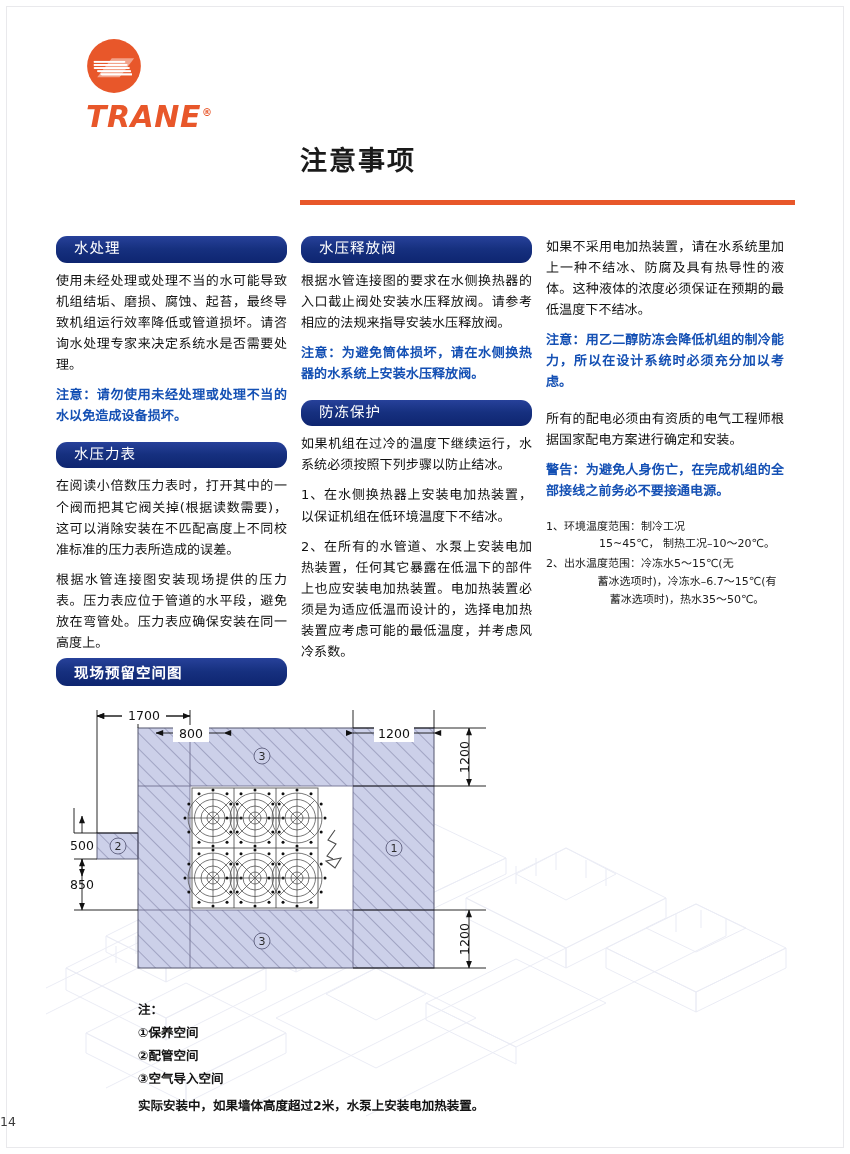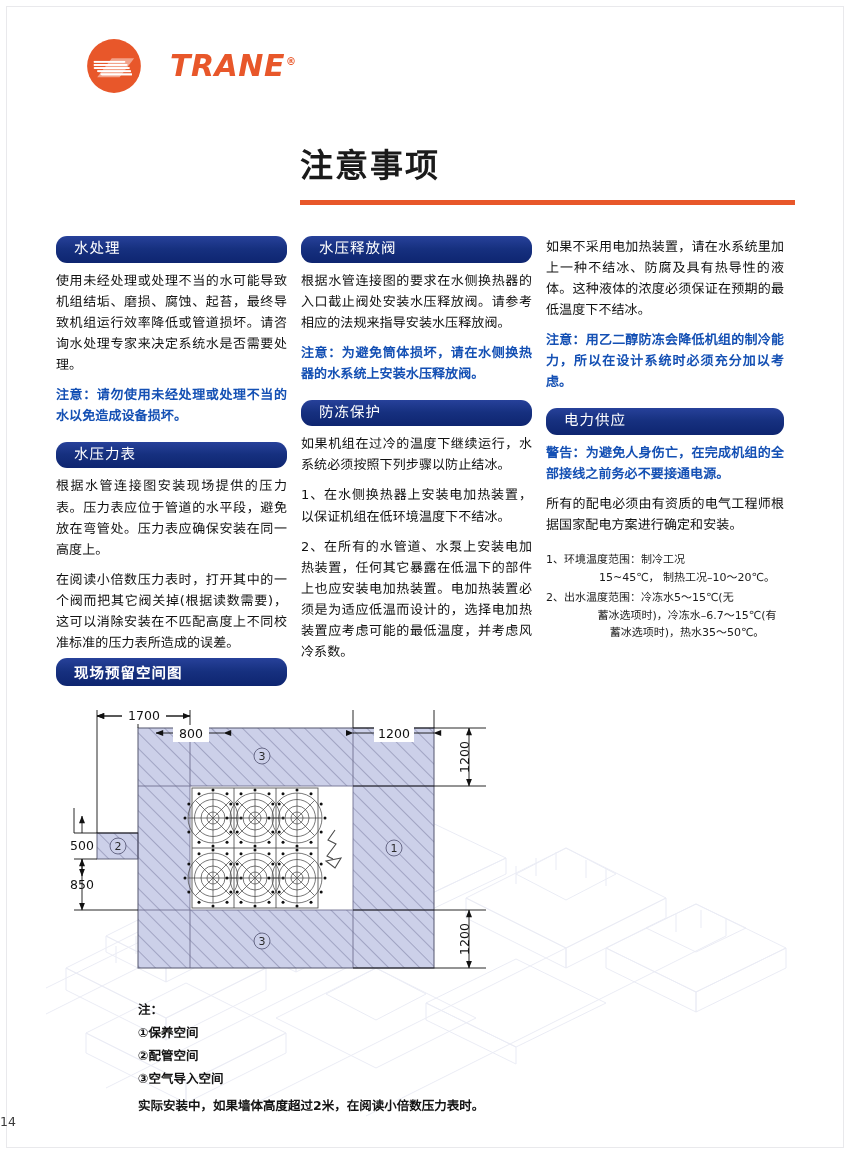--- a/index.html
+++ b/index.html
@@ -20,21 +20,21 @@
   .page-frame {
     position: absolute; inset: 6px;
     border: 1px solid #e9e9ec;
     pointer-events: none;
   }
 
   
   .brand {
     position: absolute;
     left: 86px; top: 38px;
-    display: flex; align-items: center; gap: 28px;
+    display: flex; gap: 8px; flex-direction: column;
   }
   .brand-mark { width: 56px; height: 56px; display:block; }
   .brand-word {
     font-family: "DejaVu Sans", "Liberation Sans", sans-serif;
     font-weight: 900;
     font-style: italic;
     font-size: 30px;
     letter-spacing: 0.5px;
     color: #E8572A;
     position: relative;
@@ -42,21 +42,21 @@
   }
   .brand-word .reg {
     font-size: 10px; font-style: normal; font-weight: 700;
     vertical-align: super; margin-left: 1px;
   }
 
   
   .page-title {
     position: absolute;
     left: 300px; top: 139px;
-    font-size: 33px;
+    font-size: 27px;
     font-weight: 700;
     letter-spacing: 2px;
     color: #1a1a1a;
   }
   .title-rule {
     position: absolute;
     left: 300px; top: 200px;
     width: 495px; height: 5px;
     background: #E8572A;
   }
@@ -195,42 +195,41 @@
 <div class="title-rule"></div>
 
 <div class="columns">
 
   <div class="col c1">
     <div class="sec-head">水处理</div>
     <p class="para">使用未经处理或处理不当的水可能导致机组结垢、磨损、腐蚀、起苔，最终导致机组运行效率降低或管道损坏。请咨询水处理专家来决定系统水是否需要处理。</p>
     <p class="para note">注意：请勿使用未经处理或处理不当的水以免造成设备损坏。</p>
     <div class="spacer-sm"></div>
     <div class="sec-head">水压力表</div>
+    <p class="para">在阅读小倍数压力表时，打开其中的一个阀而把其它阀关掉(根据读数需要)，这可以消除安装在不匹配高度上不同校准标准的压力表所造成的误差。</p>
     <p class="para">根据水管连接图安装现场提供的压力表。压力表应位于管道的水平段，避免放在弯管处。压力表应确保安装在同一高度上。</p>
-    <p class="para">在阅读小倍数压力表时，打开其中的一个阀而把其它阀关掉(根据读数需要)，这可以消除安装在不匹配高度上不同校准标准的压力表所造成的误差。</p>
   </div>
 
   <div class="col c2">
     <div class="sec-head">水压释放阀</div>
     <p class="para">根据水管连接图的要求在水侧换热器的入口截止阀处安装水压释放阀。请参考相应的法规来指导安装水压释放阀。</p>
     <p class="para note">注意：为避免筒体损坏，请在水侧换热器的水系统上安装水压释放阀。</p>
     <div class="spacer-sm"></div>
     <div class="sec-head">防冻保护</div>
     <p class="para">如果机组在过冷的温度下继续运行，水系统必须按照下列步骤以防止结冰。</p>
     <p class="para">1、在水侧换热器上安装电加热装置，以保证机组在低环境温度下不结冰。</p>
     <p class="para">2、在所有的水管道、水泵上安装电加热装置，任何其它暴露在低温下的部件上也应安装电加热装置。电加热装置必须是为适应低温而设计的，选择电加热装置应考虑可能的最低温度，并考虑风冷系数。</p>
   </div>
 
   <div class="col c3">
     <p class="para">如果不采用电加热装置，请在水系统里加上一种不结冰、防腐及具有热导性的液体。这种液体的浓度必须保证在预期的最低温度下不结冰。</p>
     <p class="para note">注意：用乙二醇防冻会降低机组的制冷能力，所以在设计系统时必须充分加以考虑。</p>
     <div class="spacer-sm"></div>
-    <div class="sec-head">电力供应</div>
+    <p class="para">所有的配电必须由有资质的电气工程师根据国家配电方案进行确定和安装。</p>
     <p class="para note">警告：为避免人身伤亡，在完成机组的全部接线之前务必不要接通电源。</p>
-    <p class="para">所有的配电必须由有资质的电气工程师根据国家配电方案进行确定和安装。</p>
     <div class="spacer-sm"></div>
     <ul class="numlist">
       <li>
         <span>1、</span><span>环境温度范围：制冷工况</span>
         <span class="indented">15~45℃， 制热工况–10～20℃。</span>
       </li>
       <li>
         <span>2、</span><span>出水温度范围：冷冻水5～15℃(无</span>
         <span class="indented">蓄冰选项时)，冷冻水–6.7～15℃(有</span>
         <span class="indented">蓄冰选项时)，热水35～50℃。</span>
@@ -546,19 +545,19 @@
         <circle cx="62" cy="148" r="8" fill="#ccd0e9" stroke="#5c5e7c" stroke-width="0.9"></circle>
         <text x="62" y="152">2</text>
       </g>
     </svg>
 
     <div class="notes">
       <div>注：</div>
       <div>①保养空间</div>
       <div>②配管空间</div>
       <div>③空气导入空间</div>
-      <div class="last">实际安装中，如果墙体高度超过2米，在阅读小倍数压力表时。</div>
+      <div class="last">实际安装中，如果墙体高度超过2米，水泵上安装电加热装置。</div>
     </div>
 
   </div>
 </div>
 
 <div class="page-num">14</div>
 
 </body></html>

